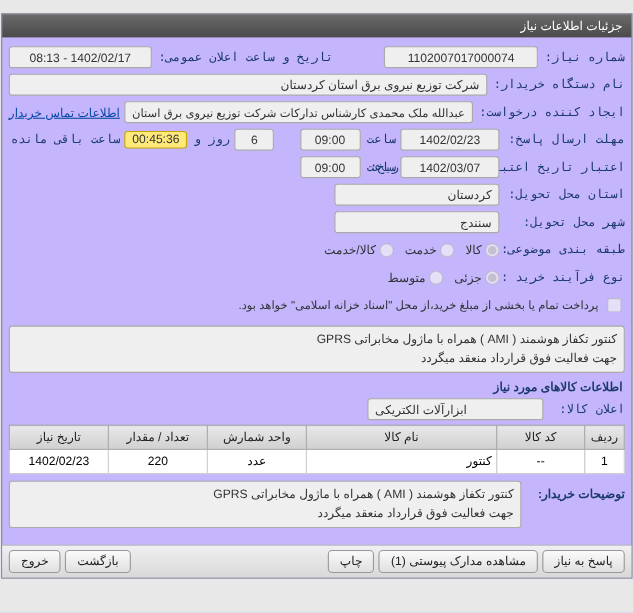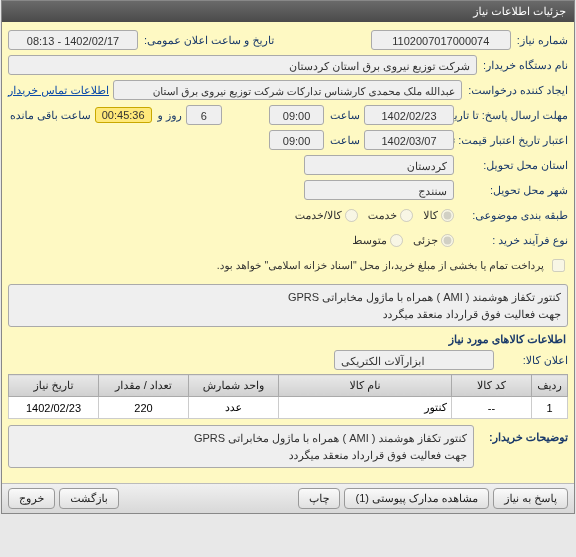--- a/index.html
+++ b/index.html
@@ -7,24 +7,24 @@
     margin: 0;
     font-family: Tahoma, Arial, sans-serif;
     font-size: 11px;
     background: #e8e8e8;
     width: 576px;
     height: 557px;
     overflow: hidden;
     direction: rtl;
   }
   .window {
-    background: #fef9c3;
+    background: #c4b5fd;
     border: 1px solid #888;
     width: 574px;
-    margin: 0 auto;
+    margin: 12px auto;
   }
   .titlebar {
     background: linear-gradient(#6a6a6a, #4a4a4a);
     color: #fff;
     padding: 4px 8px;
     font-size: 11px;
     text-align: right;
   }
   .content {
     padding: 4px 6px 6px 6px;
@@ -34,20 +34,21 @@
     align-items: center;
     gap: 4px;
     margin: 3px 0;
     min-height: 22px;
   }
   .label {
     color: #1a3a6a;
     font-size: 11px;
     white-space: nowrap;
     padding-left: 2px;
+    font-family: Liberation Mono, monospace;
   }
   .field {
     background: #efefef;
     border: 1px solid #aaa;
     border-radius: 3px;
     padding: 2px 6px;
     font-size: 11px;
     color: #333;
     text-align: center;
     height: 20px;

